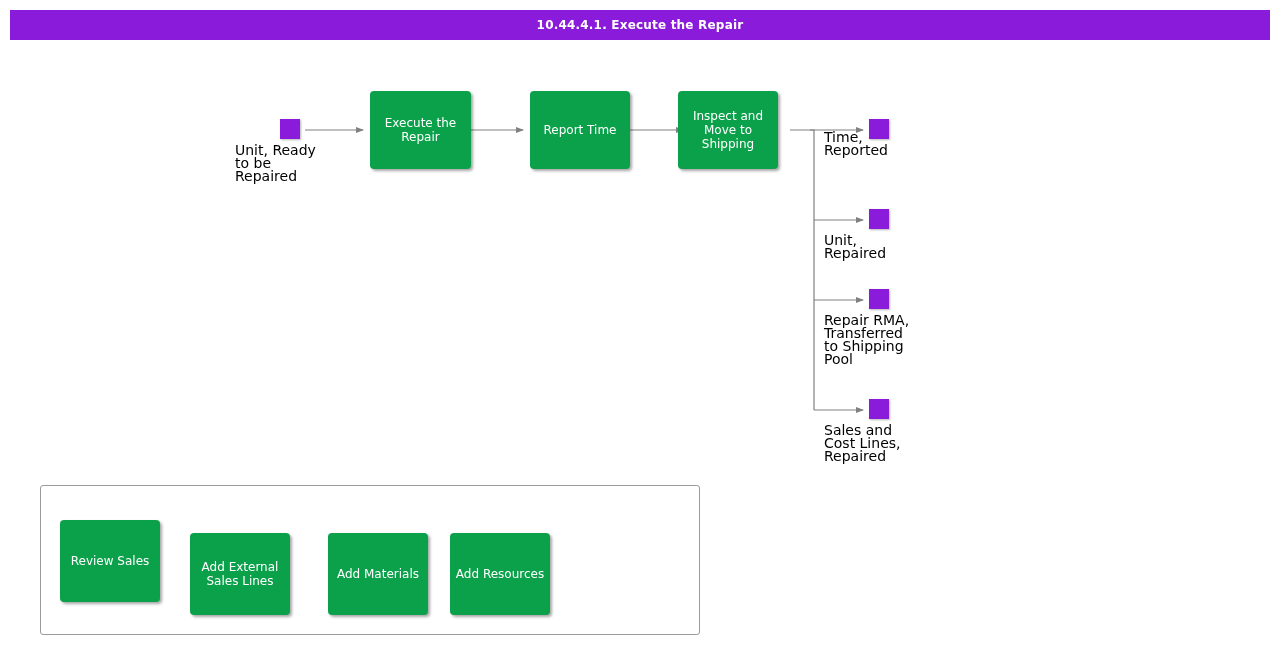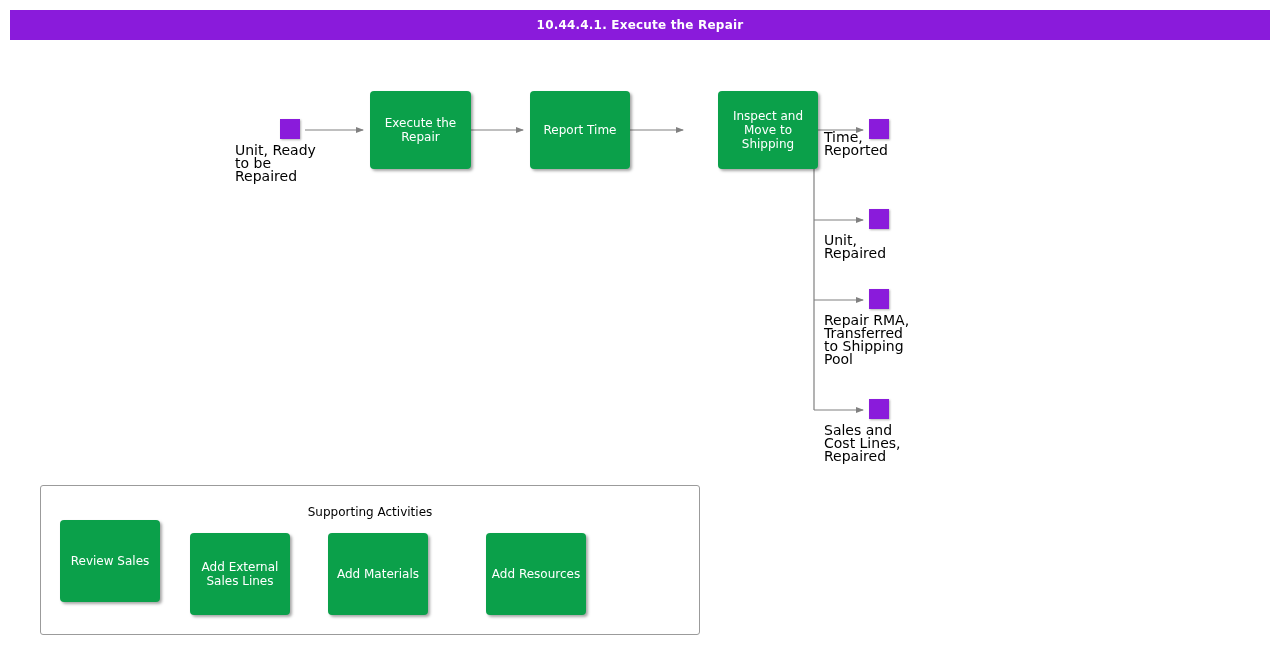--- a/index.html
+++ b/index.html
@@ -116,21 +116,21 @@
   </svg>
 
   <div class="node-square" style="left:280px; top:119px;"></div>
   <div class="node-label" style="left:235px; top:144px; width:110px;">Unit, Ready
 to be
 Repaired</div>
 
   <div class="proc-box" style="left:370px; top:91px; width:101px; height:78px;">Execute the
 Repair</div>
   <div class="proc-box" style="left:530px; top:91px; width:100px; height:78px;">Report Time</div>
-  <div class="proc-box" style="left:718px; top:91px; width:100px; height:78px;">Inspect and
+  <div class="proc-box" style="left:678px; top:91px; width:100px; height:78px;">Inspect and
 Move to
 Shipping</div>
 
   <div class="node-square" style="left:869px; top:119px;"></div>
   <div class="node-label" style="left:824px; top:131px; width:110px;">Time,
 Reported</div>
 
   <div class="node-square" style="left:869px; top:209px;"></div>
   <div class="node-label" style="left:824px; top:234px; width:110px;">Unit,
 Repaired</div>
@@ -140,21 +140,20 @@
 Transferred
 to Shipping
 Pool</div>
 
   <div class="node-square" style="left:869px; top:399px;"></div>
   <div class="node-label" style="left:824px; top:424px; width:110px;">Sales and
 Cost Lines,
 Repaired</div>
 
   <div class="support-frame"></div>
-  <div class="support-title">Supporting Activities</div>
 
   <div class="proc-box" style="left:60px; top:520px; width:100px; height:82px;">Review Sales</div>
   <div class="proc-box" style="left:190px; top:533px; width:100px; height:82px;">Add External
 Sales Lines</div>
   <div class="proc-box" style="left:320px; top:533px; width:100px; height:82px;margin-left:8px;">Add Materials</div>
-  <div class="proc-box" style="left:450px; top:533px; width:100px; height:82px;margin-left:36px;">Add Resources</div>
+  <div class="proc-box" style="left:450px; top:533px; width:100px; height:82px;">Add Resources</div>
 
 </div>
 
 </body></html>

